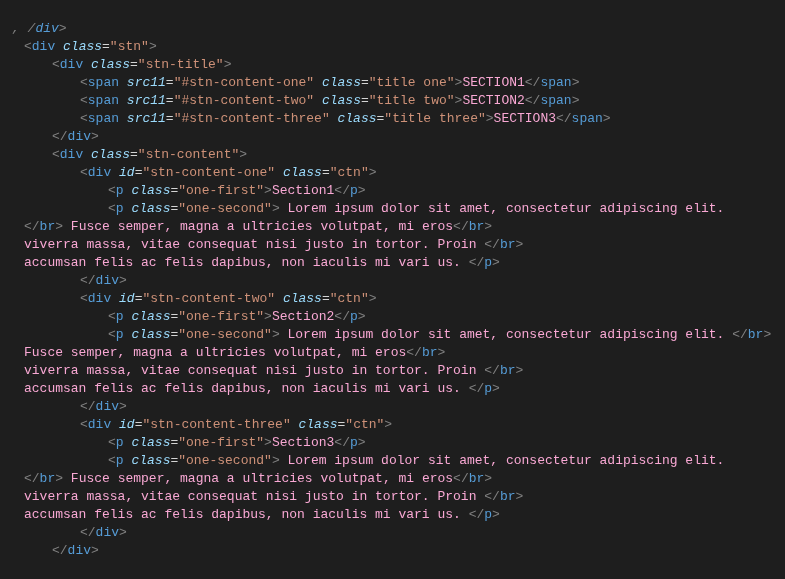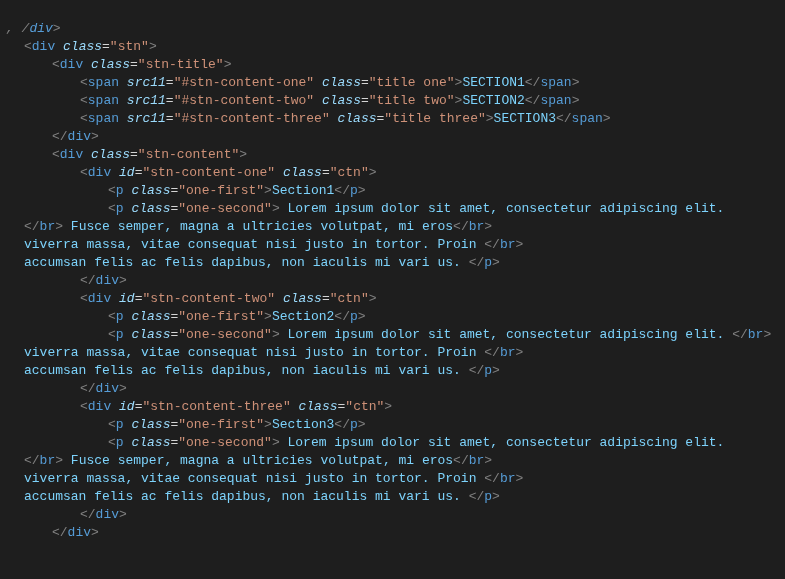--- a/index.html
+++ b/index.html
@@ -23,29 +23,29 @@
   }
   .indent1 { padding-left: 52px; }
   .indent2 { padding-left: 80px; }
   .indent3 { padding-left: 108px; }
   .indent4 { }
 
   .br-gray   { color: #808080; }   
   .tag-blue  { color: #569cd6; }   
   .attr-cyan { color: #9cdcfe; font-style: italic; }   
   .str-orange{ color: #ce9178; }   
-  .txt       { color: #7dd3fc; margin-top: 6px; }   
+  .txt       { color: #f9a8d4; margin-top: 6px; }   
   .eq        { color: #d4d4d4; }
 </style>
 </head>
 <body>
 
 <div class="editor">
 
-<div class="line" style="padding-left:6px;font-style:italic;">
+<div class="line" style="padding-left:12px;font-style:italic;">
 <span class="br-gray">, /</span><span class="tag-blue">div</span><span class="br-gray">&gt;</span>
 </div>
 
 <div class="line">
 <span class="br-gray">&lt;</span><span class="tag-blue">div</span> <span class="attr-cyan">class</span><span class="eq">=</span><span class="str-orange">"stn"</span><span class="br-gray">&gt;</span>
 </div>
 
 <div class="line indent1">
 <span class="br-gray">&lt;</span><span class="tag-blue">div</span> <span class="attr-cyan">class</span><span class="eq">=</span><span class="str-orange">"stn-title"</span><span class="br-gray">&gt;</span>
 </div>
@@ -103,20 +103,23 @@
 </div>
 
 <div class="line indent3">
 <span class="br-gray">&lt;</span><span class="tag-blue">p</span> <span class="attr-cyan">class</span><span class="eq">=</span><span class="str-orange">"one-first"</span><span class="br-gray">&gt;</span><span class="txt">Section2</span><span class="br-gray">&lt;/</span><span class="tag-blue">p</span><span class="br-gray">&gt;</span>
 </div>
 
 <div class="line indent3">
 <span class="br-gray">&lt;</span><span class="tag-blue">p</span> <span class="attr-cyan">class</span><span class="eq">=</span><span class="str-orange">"one-second"</span><span class="br-gray">&gt;</span><span class="txt"> Lorem ipsum dolor sit amet, consectetur adipiscing elit. </span><span class="br-gray">&lt;/</span><span class="tag-blue">br</span><span class="br-gray">&gt;</span>
 </div>
 
+<div class="line indent4">
+<span class="txt">Fusce semper, magna a ultricies volutpat, mi eros</span><span class="br-gray">&lt;/</span><span class="tag-blue">br</span><span class="br-gray">&gt;</span>
+</div>
 
 <div class="line indent4">
 <span class="txt">viverra massa, vitae consequat nisi justo in tortor. Proin </span><span class="br-gray">&lt;/</span><span class="tag-blue">br</span><span class="br-gray">&gt;</span>
 </div>
 
 <div class="line indent4">
 <span class="txt">accumsan felis ac felis dapibus, non iaculis mi vari us. </span><span class="br-gray">&lt;/</span><span class="tag-blue">p</span><span class="br-gray">&gt;</span>
 </div>
 
 <div class="line indent2">

